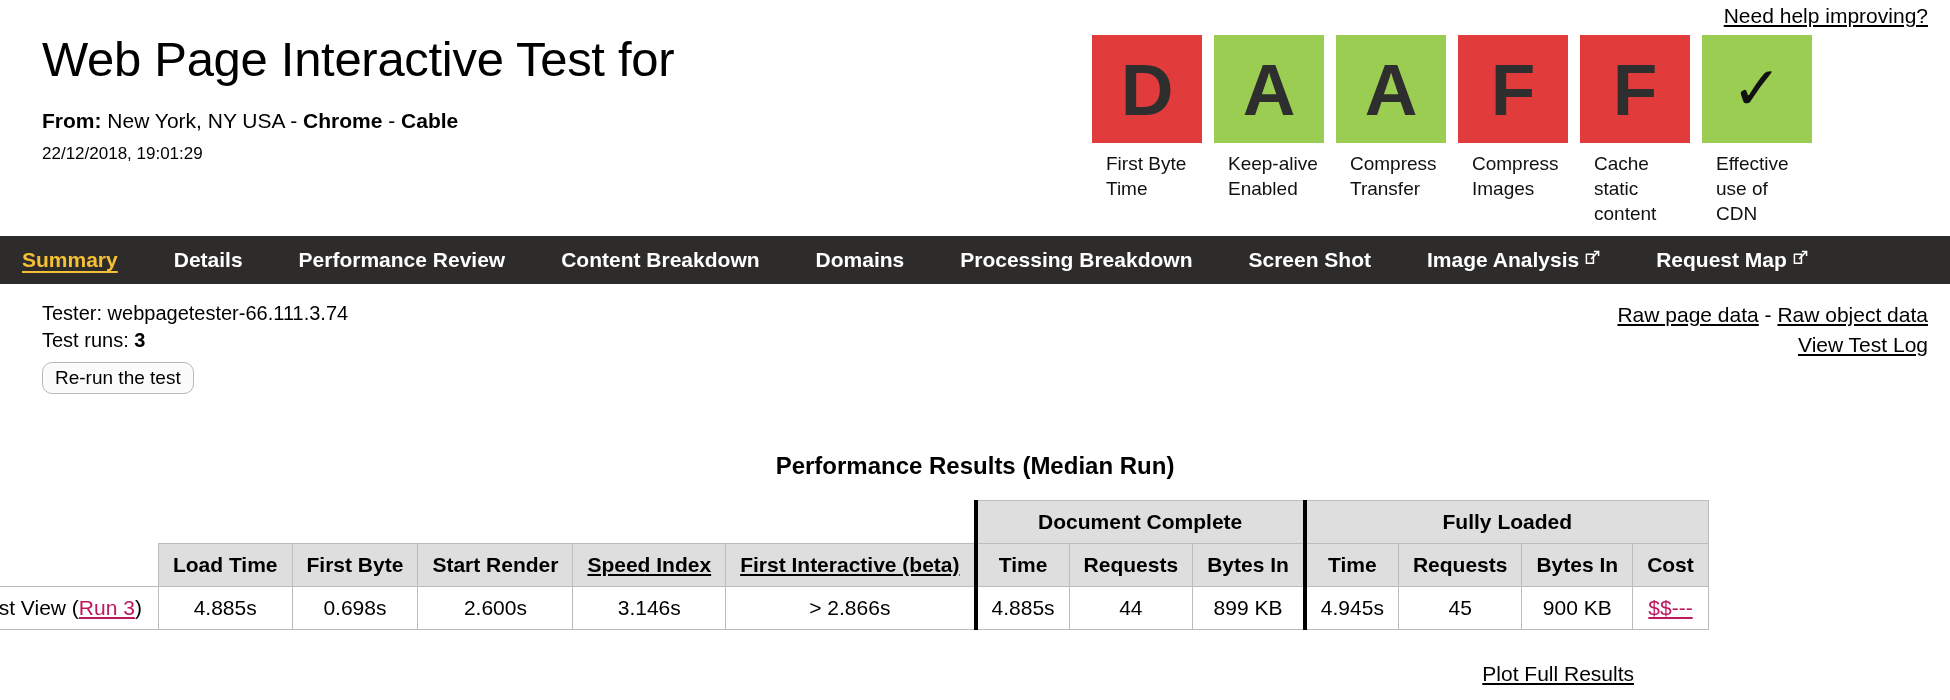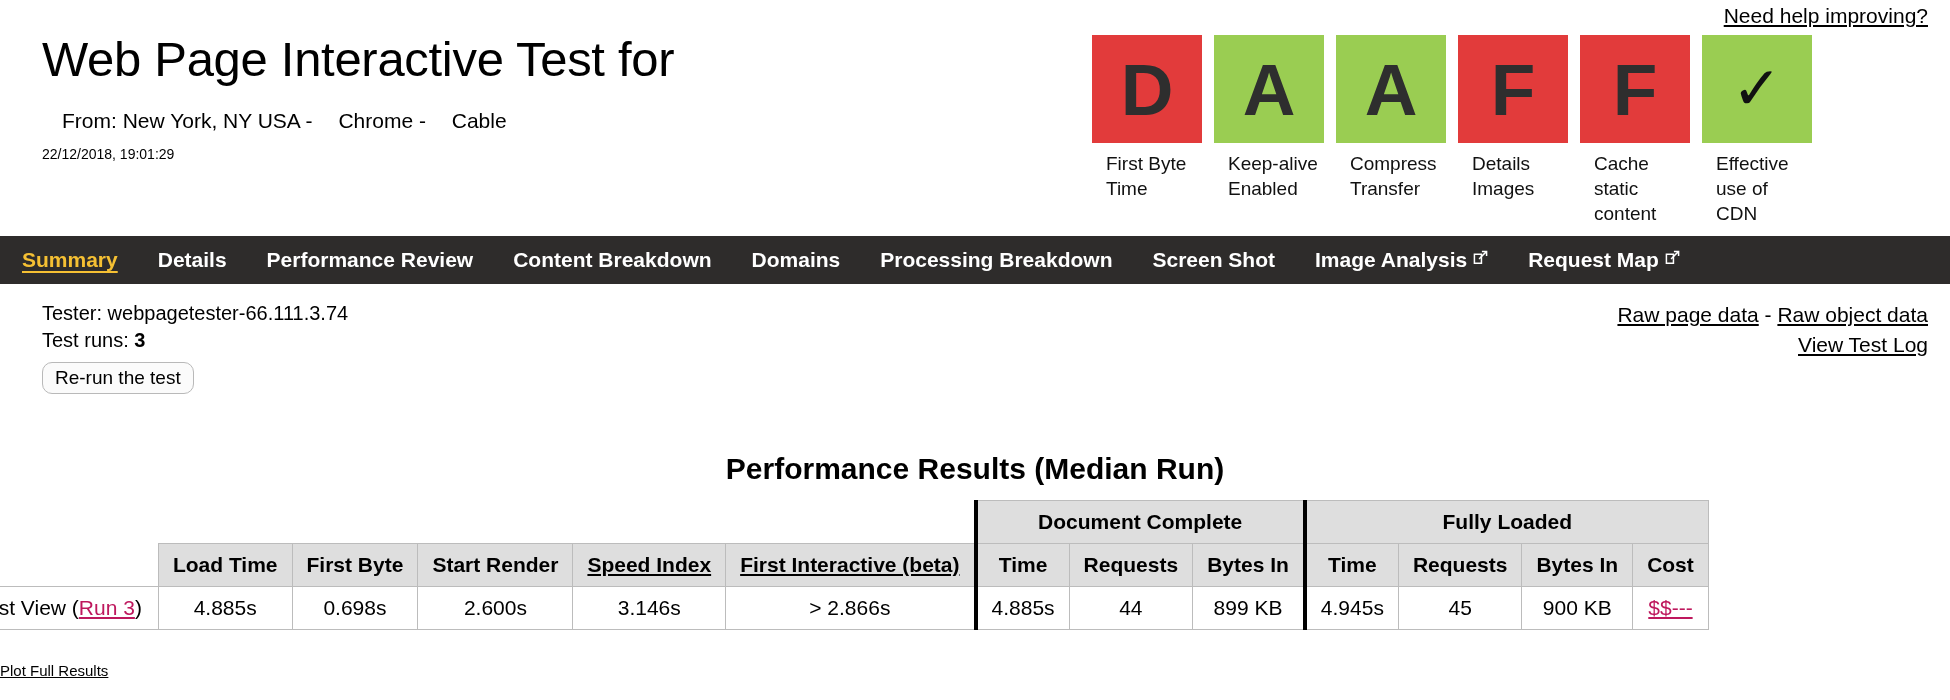--- a/index.html
+++ b/index.html
@@ -32,23 +32,23 @@
     line-height: 58px;
     margin: 0;
     letter-spacing: -0.3px;
   }
   .from-line {
     font-size: 21px;
     line-height: 30px;
     margin-top: 18px;
     white-space: nowrap;
   }
-  .from-line b { font-weight: normal; margin-left: 20px; }
+  .from-line b { font-weight: bold; }
   .date-line {
-    font-size: 14px;
+    font-size: 17px;
     line-height: 30px;
     margin-top: 3px;
   }
 
   
   .help-link {
     position: absolute;
     right: 22px;
     top: 4px;
     font-size: 21px;
@@ -97,20 +97,21 @@
     position: absolute;
     left: 0;
     top: 236px;
     width: 1950px;
     height: 48px;
     background: #2e2c2b;
     display: flex;
     align-items: center;
     box-sizing: border-box;
     padding-left: 22px;
+    gap: 16px;
   }
   .nav-item {
     color: #ffffff;
     font-size: 21px;
     font-weight: bold;
     text-decoration: none;
     white-space: nowrap;
     margin-right: 40px;
     display: inline-flex;
     align-items: center;
@@ -165,21 +166,21 @@
   }
   .sep { text-decoration: none; }
 
   
   .results-title {
     position: absolute;
     left: 0;
     top: 452px;
     width: 1950px;
     text-align: center;
-    font-size: 30px;
+    font-size: 24px;
     font-weight: bold;
   }
 
   .table-wrap {
     position: absolute;
     left: 0;
     top: 500px;
     width: 1666px;
     display: flex;
     justify-content: center;
@@ -217,22 +218,22 @@
   td a, .cell-link {
     color: #be185d;
     text-decoration: underline;
   }
 
   .plot-link {
     position: absolute;
     left: 0;
     top: 662px;
     width: 1634px;
-    text-align: left;
-    font-size: 15px;
+    text-align: right;
+    font-size: 21px;
   }
   .plot-link a {
     color: #000;
     text-decoration: underline;
   }
 </style>
 </head>
 <body>
 
 <div class="header">
@@ -256,21 +257,21 @@
     <div class="grade">
       <div class="grade-box" style="background:#9acd52">A</div>
       <div class="grade-label">Keep-alive Enabled</div>
     </div>
     <div class="grade">
       <div class="grade-box" style="background:#9acd52">A</div>
       <div class="grade-label">Compress Transfer</div>
     </div>
     <div class="grade">
       <div class="grade-box" style="background:#e23b3b">F</div>
-      <div class="grade-label">Details Images</div>
+      <div class="grade-label">Compress Images</div>
     </div>
     <div class="grade">
       <div class="grade-box" style="background:#e23b3b">F</div>
       <div class="grade-label">Cache static content</div>
     </div>
     <div class="grade">
       <div class="grade-box check" style="background:#9acd52">✓</div>
       <div class="grade-label">Effective use of CDN</div>
     </div>
   </div>

